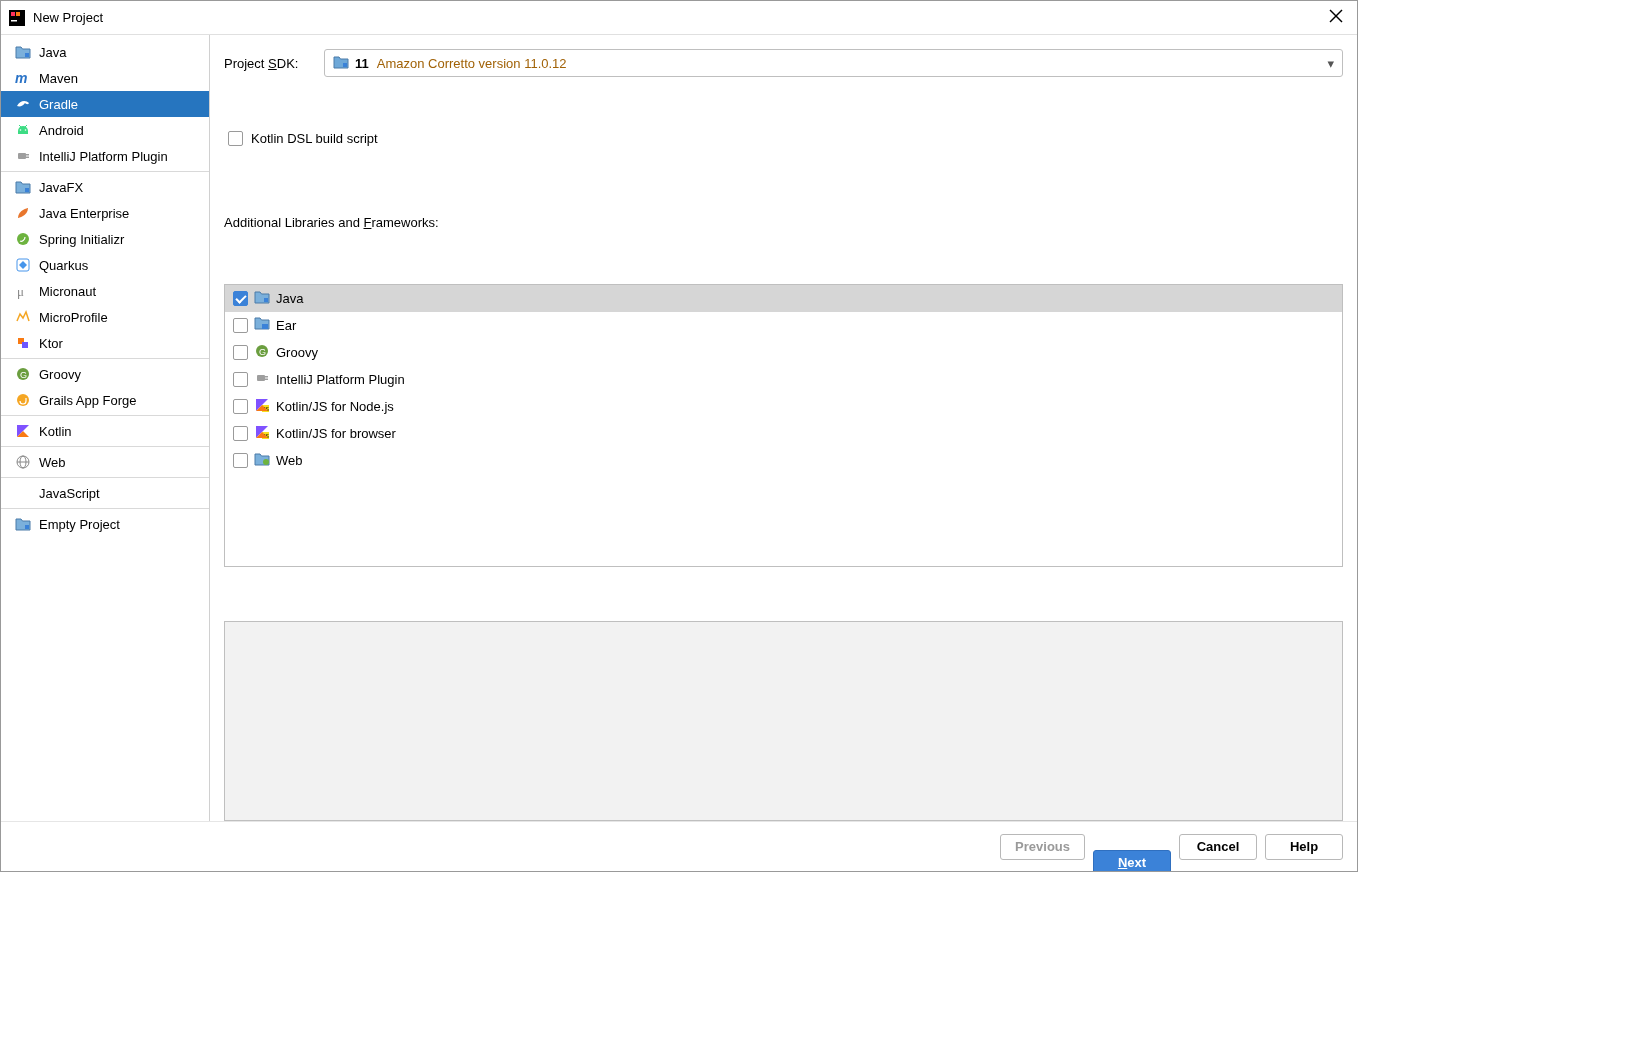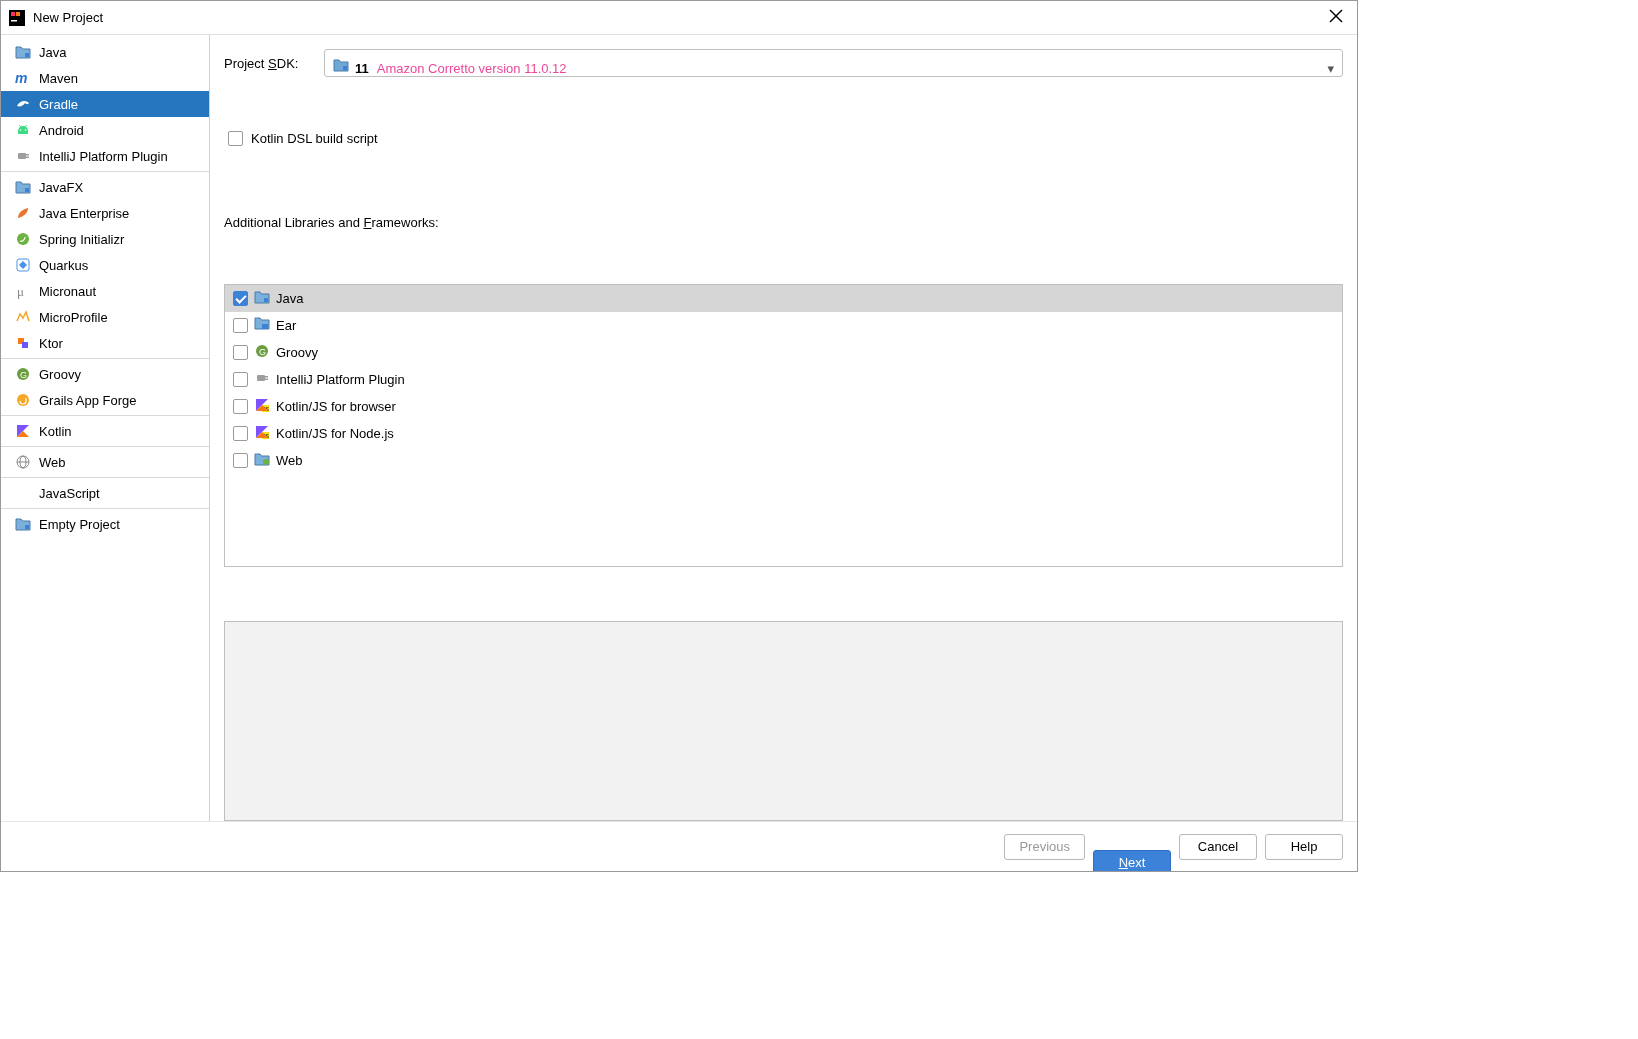--- a/index.html
+++ b/index.html
@@ -59,29 +59,29 @@
 }
 .sdk-row { display:flex; align-items:center; gap:12px; margin:4px 0 10px 0;}
 .sdk-label { width:88px; }
 .sdk-label .u { text-decoration: underline; }
 .sdk-select {
   flex:1;
   border:1px solid #bfbfbf;
   border-radius:3px;
   height:28px;
   display:flex;
-  align-items:flex-end;
+  align-items:center;
   padding:0 8px;
   gap:6px;
   background:#fff;
   cursor:pointer;
 }
 .sdk-select .chev { margin-left:auto; color:#555;}
 .sdk-select .ver { font-weight:600; margin-right:2px; }
-.sdk-select .desc { color:#ec4899; }
+.sdk-select .desc { color:#a16207; }
 .kotlin-row { display:flex; align-items:center; gap:8px; margin-bottom:23px; padding-left:4px;}
 .section-label { margin:2px 0 10px 0; }
 .section-label .u { text-decoration: underline; }
 .frameworks {
   border:1px solid #bfbfbf;
   height:352px;
   overflow:auto;
 }
 .fw-row {
   display:flex;
@@ -110,20 +110,21 @@
 }
 button.btn {
   height:26px;
   min-width:78px;
   padding:0 14px;
   border:1px solid #b8b8b8;
   background:#fff;
   border-radius:3px;
   cursor:pointer;
   font-size:13px;
+  font-weight:bold;
 }
 button.btn:disabled { color:#9a9a9a; cursor:default;}
 button.btn.primary { background:#3b82d8; border-color:#2f6fbf; color:#fff;margin-top:32px;}
 button.btn.primary .u { text-decoration: underline; }
 input[type="checkbox"].cb {
   width:15px; height:15px; appearance:none;
   border:1px solid #9a9a9a; border-radius:2px; background:#fff;
   position:relative; cursor:pointer;
 }
 input[type="checkbox"].cb:checked { background:#3b82d8; border-color:#3b82d8;}
@@ -378,31 +379,31 @@
           <span>IntelliJ Platform Plugin</span>
         </label>
         <label class="fw-row">
           <input type="checkbox" class="cb" style="">
           <span class="icn"><svg viewBox="0 0 16 16">
               <polygon points="2,2 14,2 2,14" fill="#7f52ff"></polygon>
               <rect x="8" y="8" width="7" height="7" fill="#f7df1e"></rect>
               <text x="9" y="14" font-size="5" fill="#000">JS</text>
               <polygon points="2,14 8,8 14,14" fill="#f97a12"></polygon>
             </svg></span>
-          <span>Kotlin/JS for browser</span>
+          <span>Kotlin/JS for Node.js</span>
         </label>
         <label class="fw-row">
           <input type="checkbox" class="cb" style="">
           <span class="icn"><svg viewBox="0 0 16 16">
               <polygon points="2,2 14,2 2,14" fill="#7f52ff"></polygon>
               <rect x="8" y="8" width="7" height="7" fill="#f7df1e"></rect>
               <text x="9" y="14" font-size="5" fill="#000">JS</text>
               <polygon points="2,14 8,8 14,14" fill="#f97a12"></polygon>
             </svg></span>
-          <span>Kotlin/JS for Node.js</span>
+          <span>Kotlin/JS for browser</span>
         </label>
         <label class="fw-row">
           <input type="checkbox" class="cb" style="">
           <span class="icn"><svg viewBox="0 0 16 14">
               <path d="M1 2h5l1.5 2H15v9H1z" fill="#7bb0db" stroke="#4a7aa8"></path>
               <circle cx="12" cy="10" r="3" fill="#6db33f"></circle>
             </svg></span>
           <span>Web</span>
         </label>
       </div>

